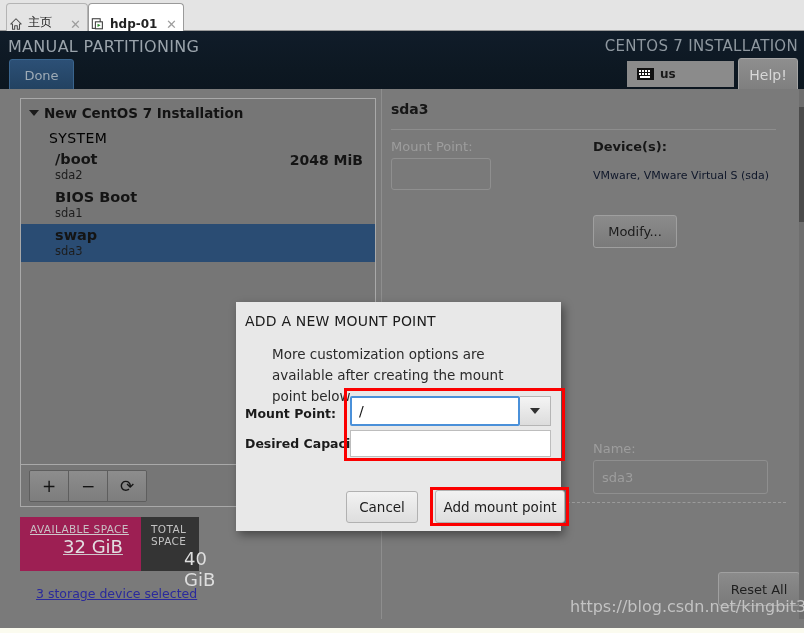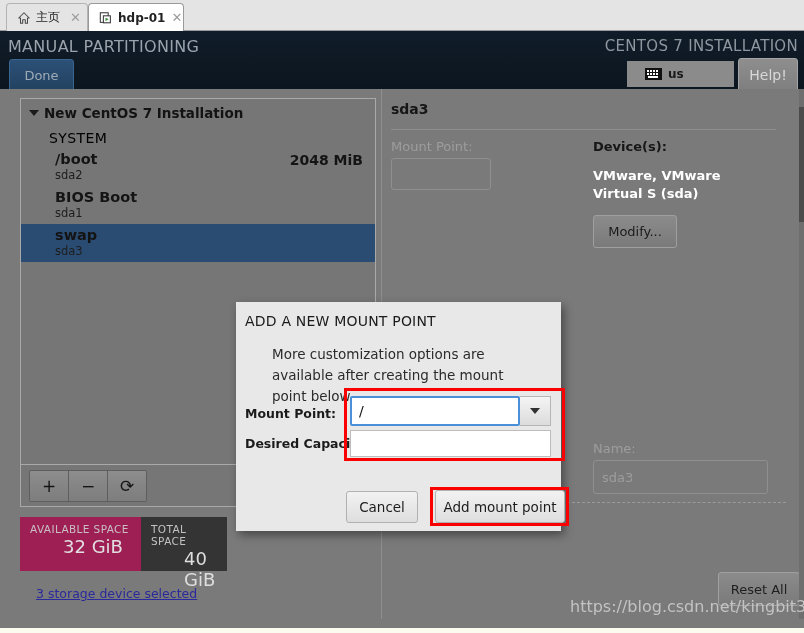--- a/index.html
+++ b/index.html
@@ -25,22 +25,22 @@
     width: 804px; height: 31px;
     background: #e4e4e4;
     border-bottom: 1px solid #9a9a9a;
     box-sizing: border-box;
   }
   .tab {
     position: absolute;
     top: 3px;
     height: 28px;
     display: flex;
-    align-items: center;
-    padding: 0 6px 0 10px;
+    align-items: flex-end;
+    padding: 0 6px 0 2px;
     box-sizing: border-box;
     background: #e4e4e4;
     border: 1px solid #b4b4b4;
     border-bottom: none;
     border-radius: 4px 4px 0 0;
     font-size: 12px;
     color: #222;
   }
   .tab.active {
     background: #ffffff;
@@ -100,21 +100,21 @@
     font-size: 13px;
     display: flex; align-items: center; justify-content: center;
     cursor: default;
   }
   .kbd-indicator {
     position: absolute;
     right: 70px; top: 30px;
     width: 107px; height: 26px;
     background: #8b8b8b;
     display: flex; align-items: center;
-    padding-left: 18px;
+    padding-left: 10px;
     box-sizing: border-box;
     gap: 6px;
   }
   .kbd-label { font-size: 12px; font-weight: bold; color: #1a1a1a; }
   .btn-help {
     position: absolute;
     right: 6px; top: 27px;
     width: 58px; height: 32px;
     background: linear-gradient(180deg, #8e8e8e 0%, #7e7e7e 100%);
     border: 1px solid #a5a5a5;
@@ -218,22 +218,22 @@
   .tool-btn:last-child { border-right: none; }
 
   .space-box {
     position: absolute;
     top: 428px;
     height: 54px;
     box-sizing: border-box;
     padding: 6px 10px 0 10px;
     color: #cfc7cb;
   }
-  .space-avail { left: 20px; width: 127px; background: #9d1f53; }
-  .space-total { left: 141px; width: 86px; background: #343434; }
+  .space-avail { left: 20px; width: 127px; background: #9d1f53; text-decoration: underline; }
+  .space-total { left: 141px; width: 58px; background: #343434; }
   .space-cap {
     font-size: 10.5px;
     letter-spacing: 0.4px;
     color: #c9bfc4;
   }
   .space-val {
     font-size: 18px;
     color: #e2dde0;
     margin-top: 1px;
     margin-left: 33px;
@@ -282,25 +282,24 @@
     border-radius: 3px;
     box-sizing: border-box;
     font-size: 13px;
     color: #9d9d9d;
     padding: 4px 8px;
     font-family: inherit;
     outline: none;
   }
   .dev-text {
     position: absolute;
-    font-size: 13px;
-    color: #ffffff;
+    font-size: 11px;
+    color: #0f172a;
     line-height: 18px;
     width: 180px;
-    font-weight: bold;
   }
   .btn-modify {
     position: absolute;
     left: 205px; top: 126px;
     width: 82px; height: 31px;
     background: linear-gradient(180deg, #8b8b8b 0%, #7a7a7a 100%);
     border: 1px solid #9f9f9f;
     border-radius: 3px;
     font-size: 13px;
     color: #1b1b1b;

